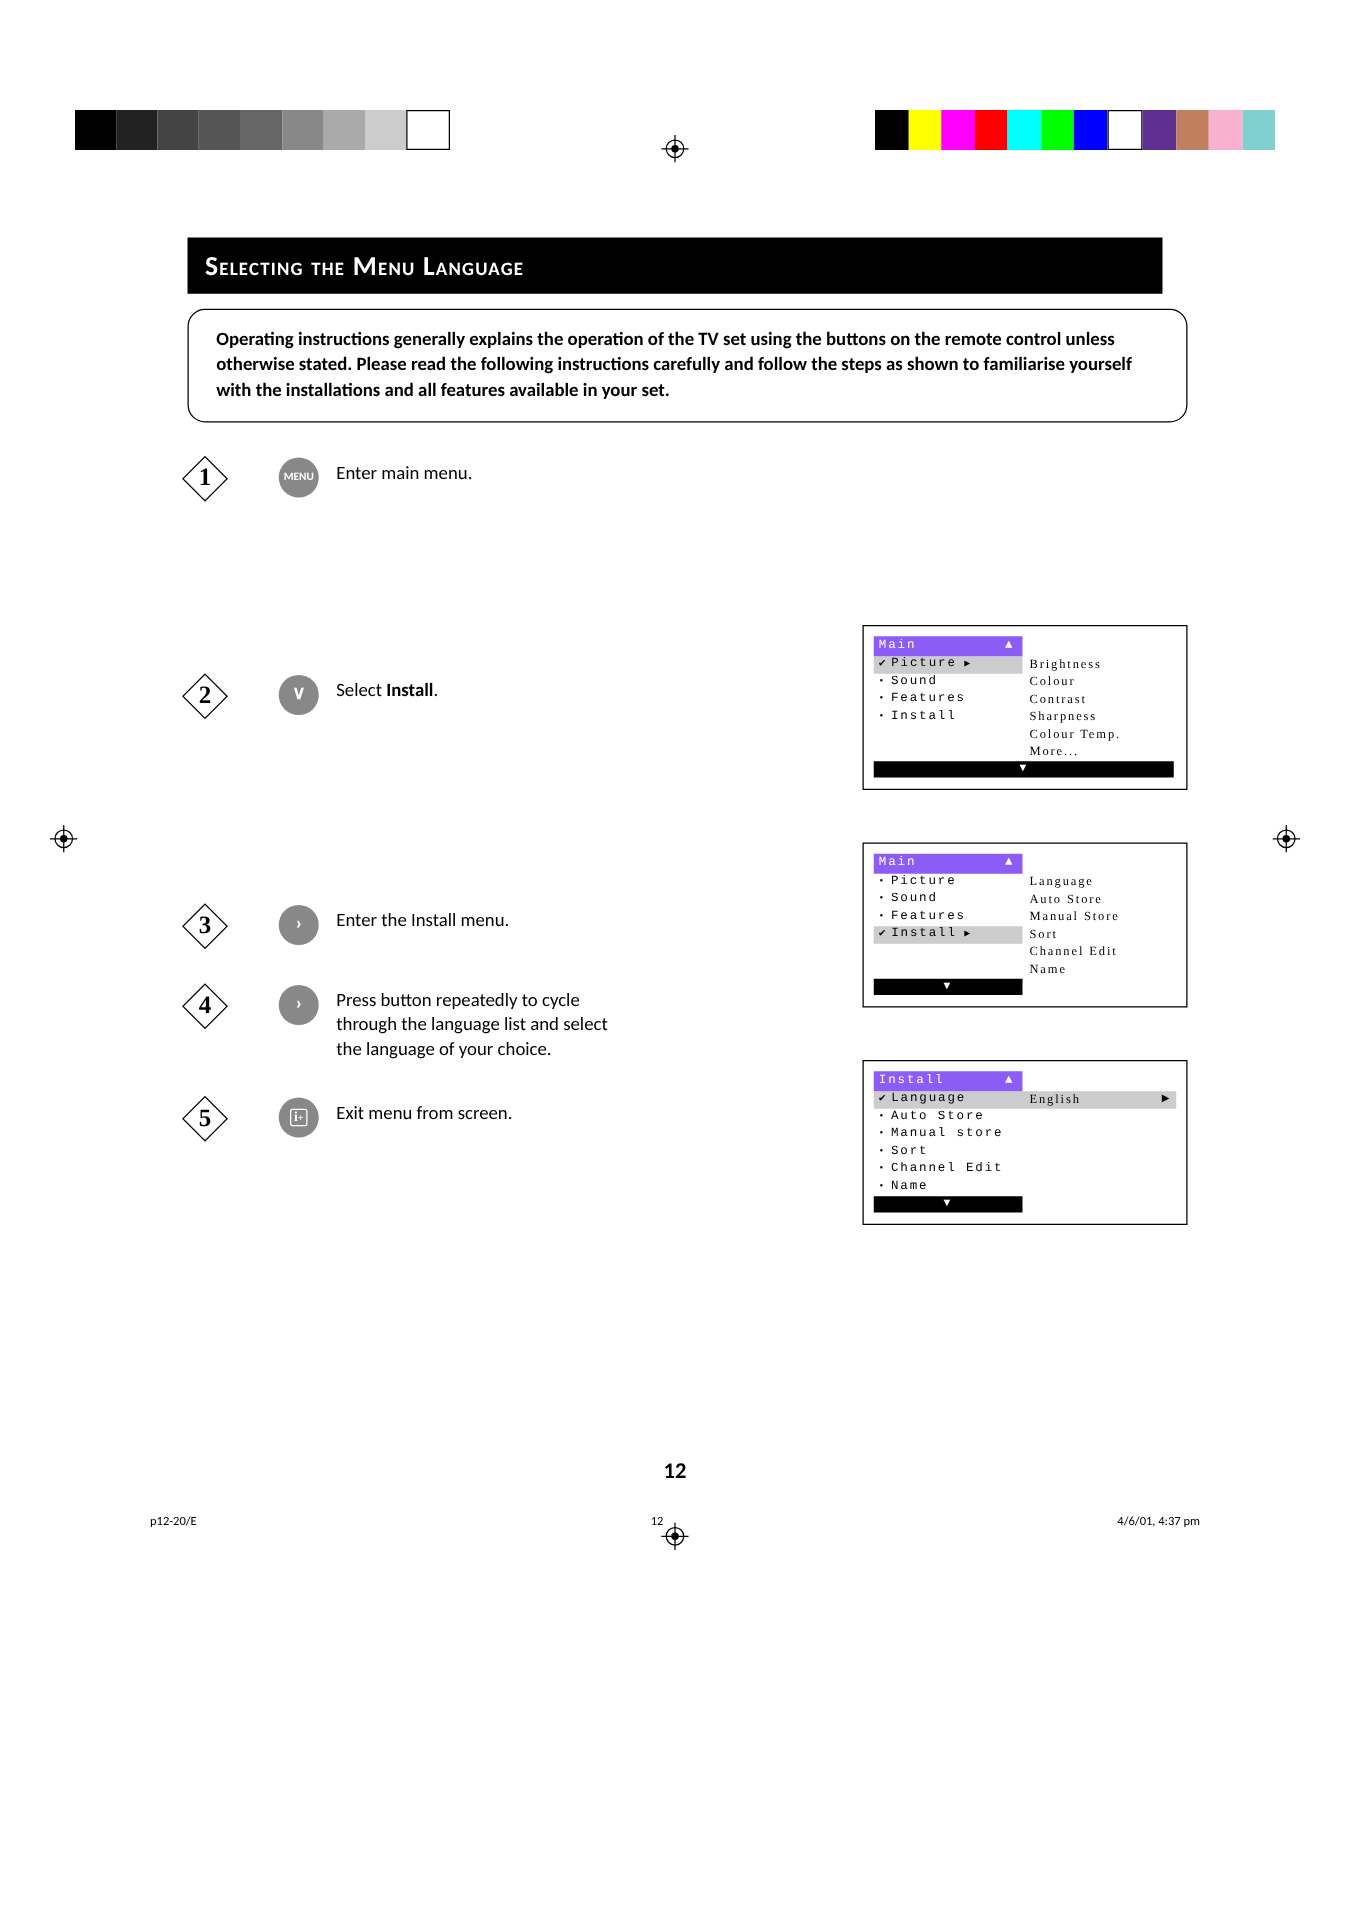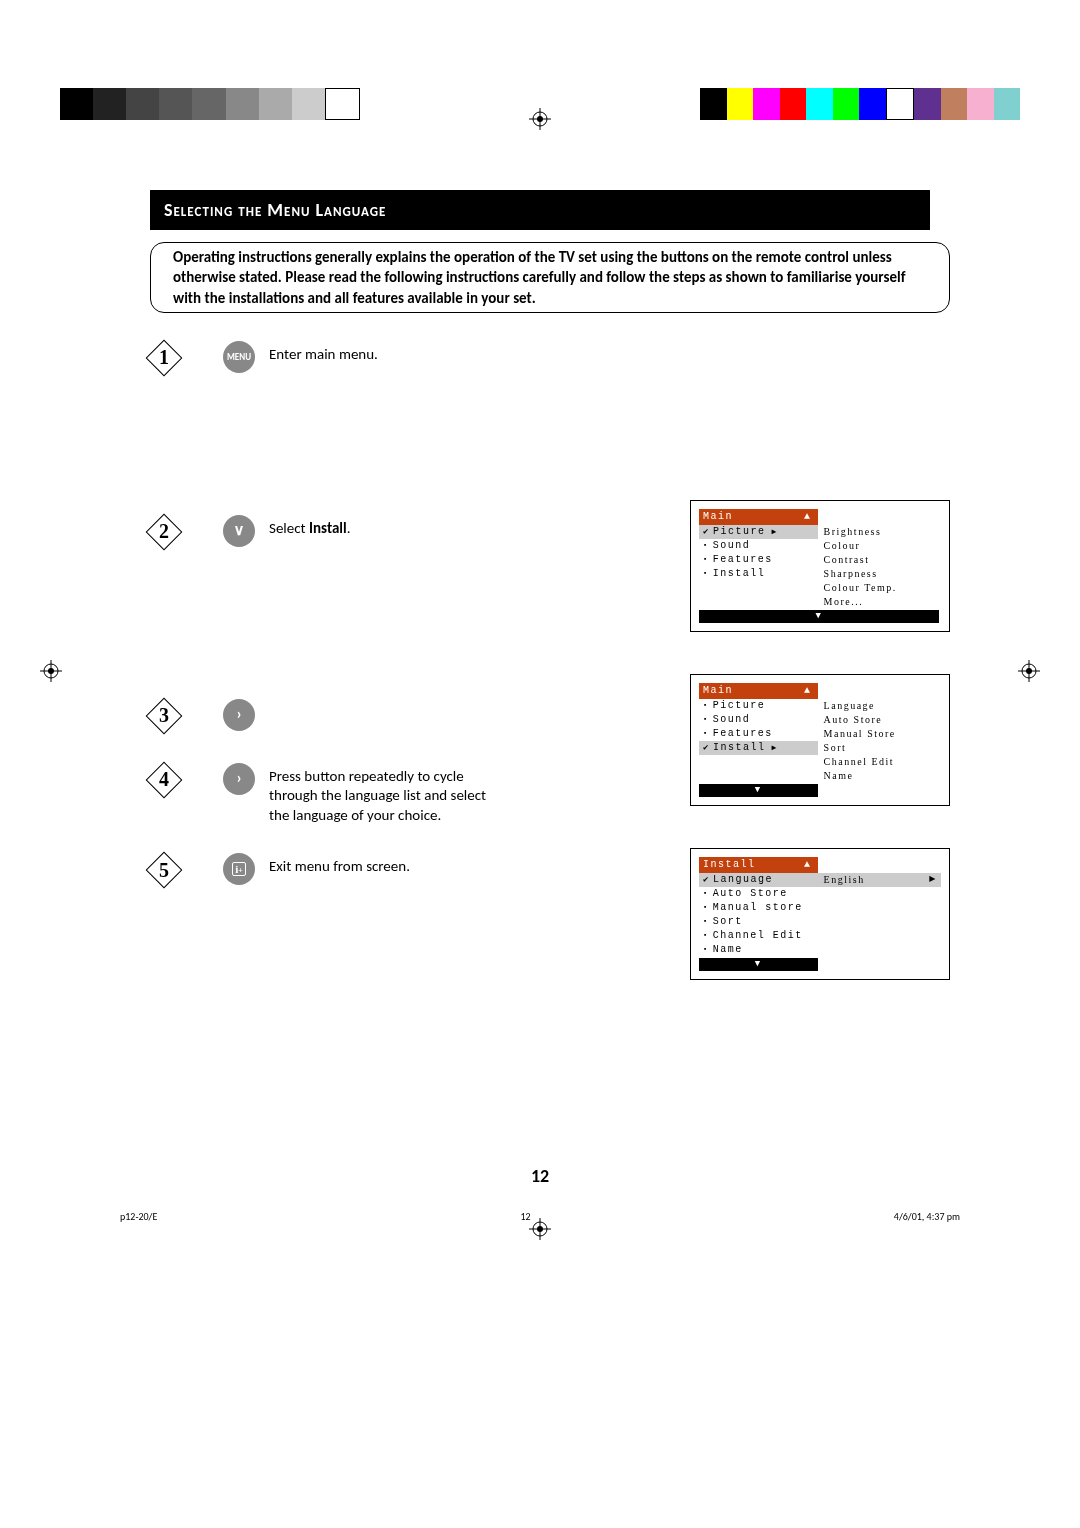--- a/index.html
+++ b/index.html
@@ -40,29 +40,29 @@
   }
   .title-bar {
     background: #000;
     color: #fff;
     font-weight: bold;
     font-variant: small-caps;
     letter-spacing: 1px;
     padding: 9px 14px;
     margin-left: 60px;
     margin-right: 60px;
-    font-size: 18px;
+    font-size: 22px;
     display:inline-block;
     width: calc(100% - 120px);
   }
   .intro-box {
     border: 1px solid #000;
     border-radius: 14px;
     margin: 12px 40px 20px 60px;
-    padding: 4px 22px;
+    padding: 14px 22px;
     font-weight: bold;
     line-height: 1.35;
   }
   .desc {
     margin: 0 40px 20px 60px;
     line-height: 1.35;
   }
   .cols {
     display: flex;
     margin: 0 30px 0 60px;
@@ -136,21 +136,21 @@
     border: 1px solid #000;
     background: #fff;
     padding: 8px;
     margin-bottom: 42px;
     font-family: "Lucida Console", "Courier New", monospace;
     font-size: 10px;
     letter-spacing: 1.5px;
     line-height: 1.4;
   }
   .osd .hdr {
-    background: #c2410c;
+    background: #8b5cf6;
     color: #fff;
     padding: 1px 4px;
     display: inline-block;
     width: 49%;
     position: relative;
   }
   .osd .hdr .up { position:absolute; right:6px; }
   .osd .row { display: flex; }
   .osd .lcol { width: 49%; padding-left: 4px; }
   .osd .rcol { width: 51%; padding-left: 6px; font-family: Liberation Serif, serif; }
@@ -283,20 +283,21 @@
     </div>
 
     <div class="step-row" style="margin-bottom:20px">
       <div class="diamond">
         <div class="sq"></div>
           <div class="num">3</div>
       </div>
       <div class="btn-circle">
           <span class="arrow">›</span>
         </div>
+      <div class="step-text">Enter the Install menu.</div>
     </div>
 
     <div class="step-row" style="margin-bottom:20px">
       <div class="diamond">
         <div class="sq"></div>
           <div class="num">4</div>
       </div>
       <div class="btn-circle">
           <span class="arrow">›</span>
         </div>

